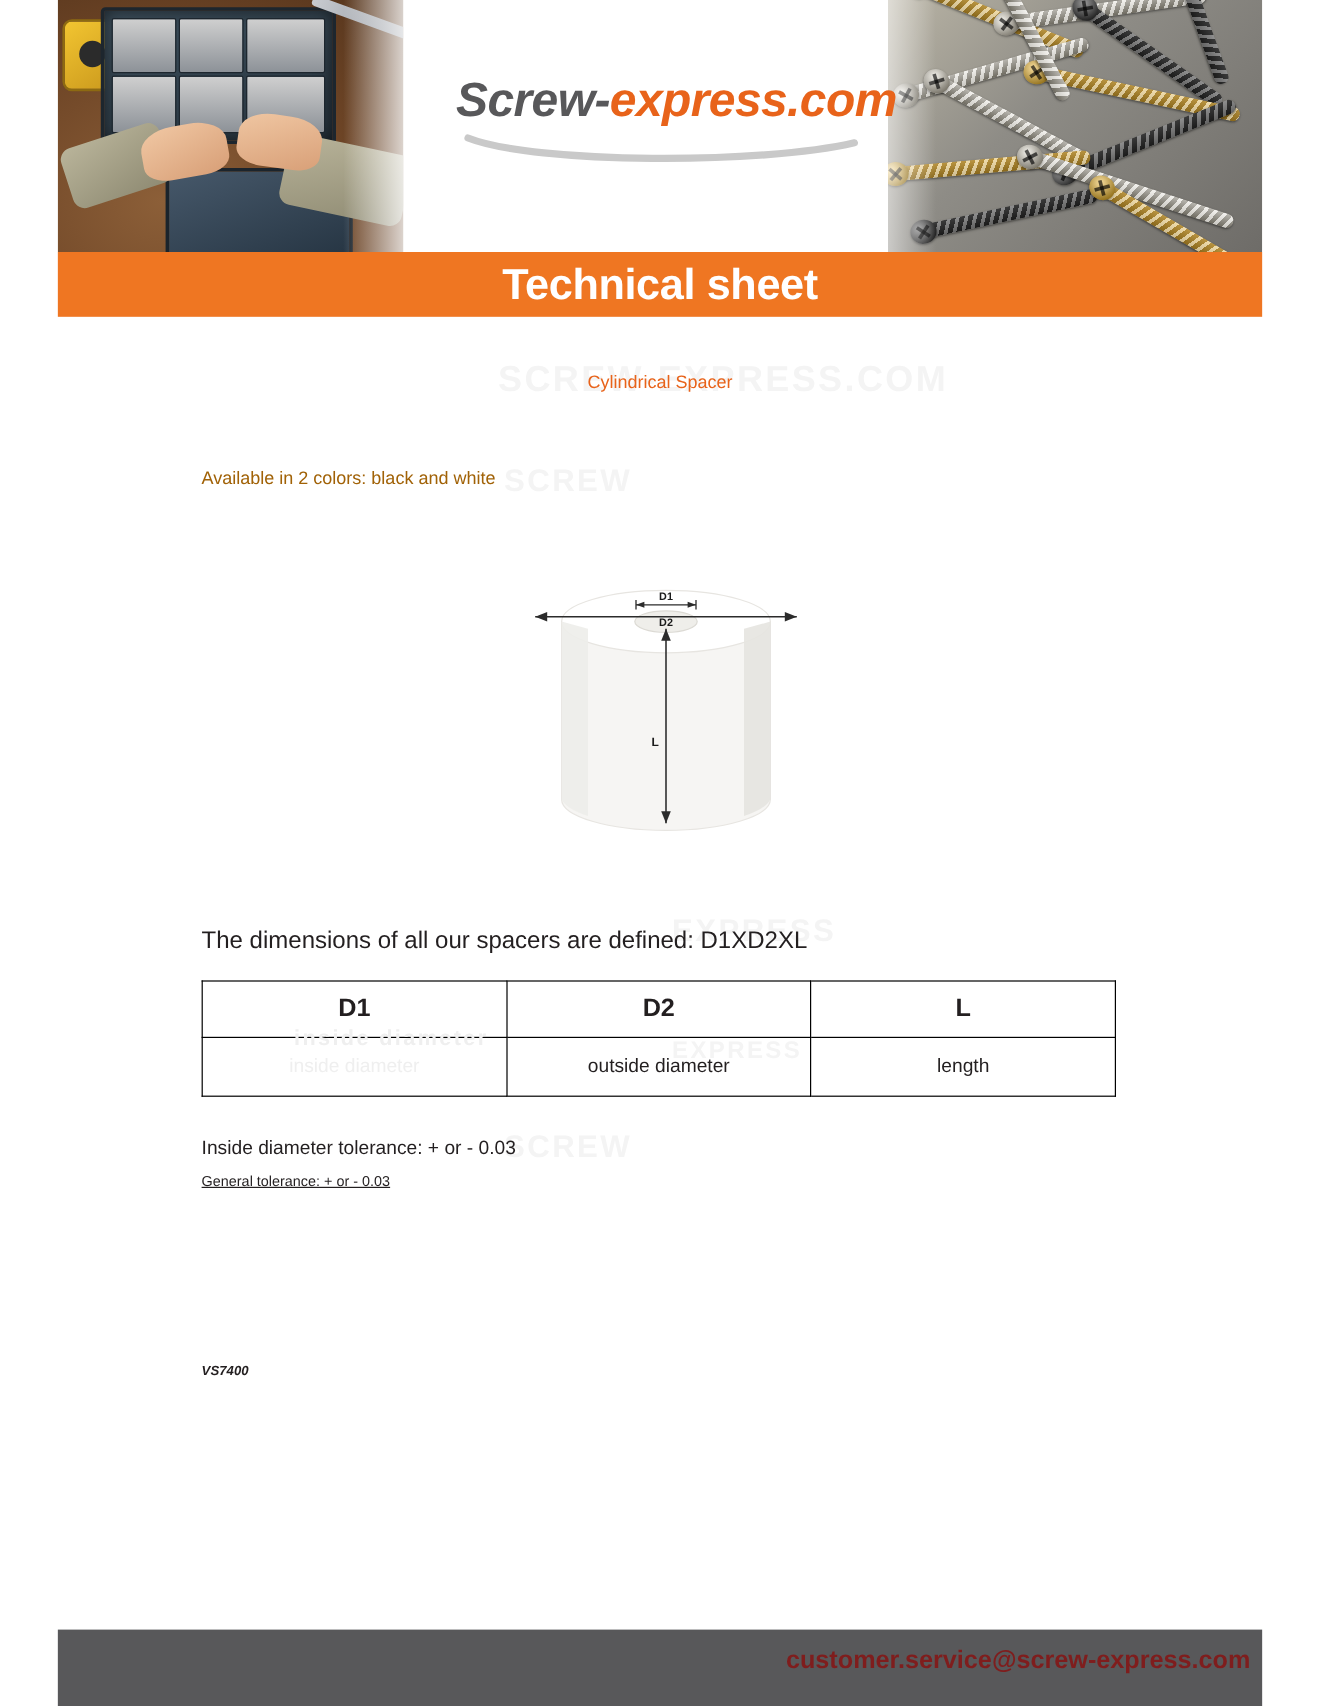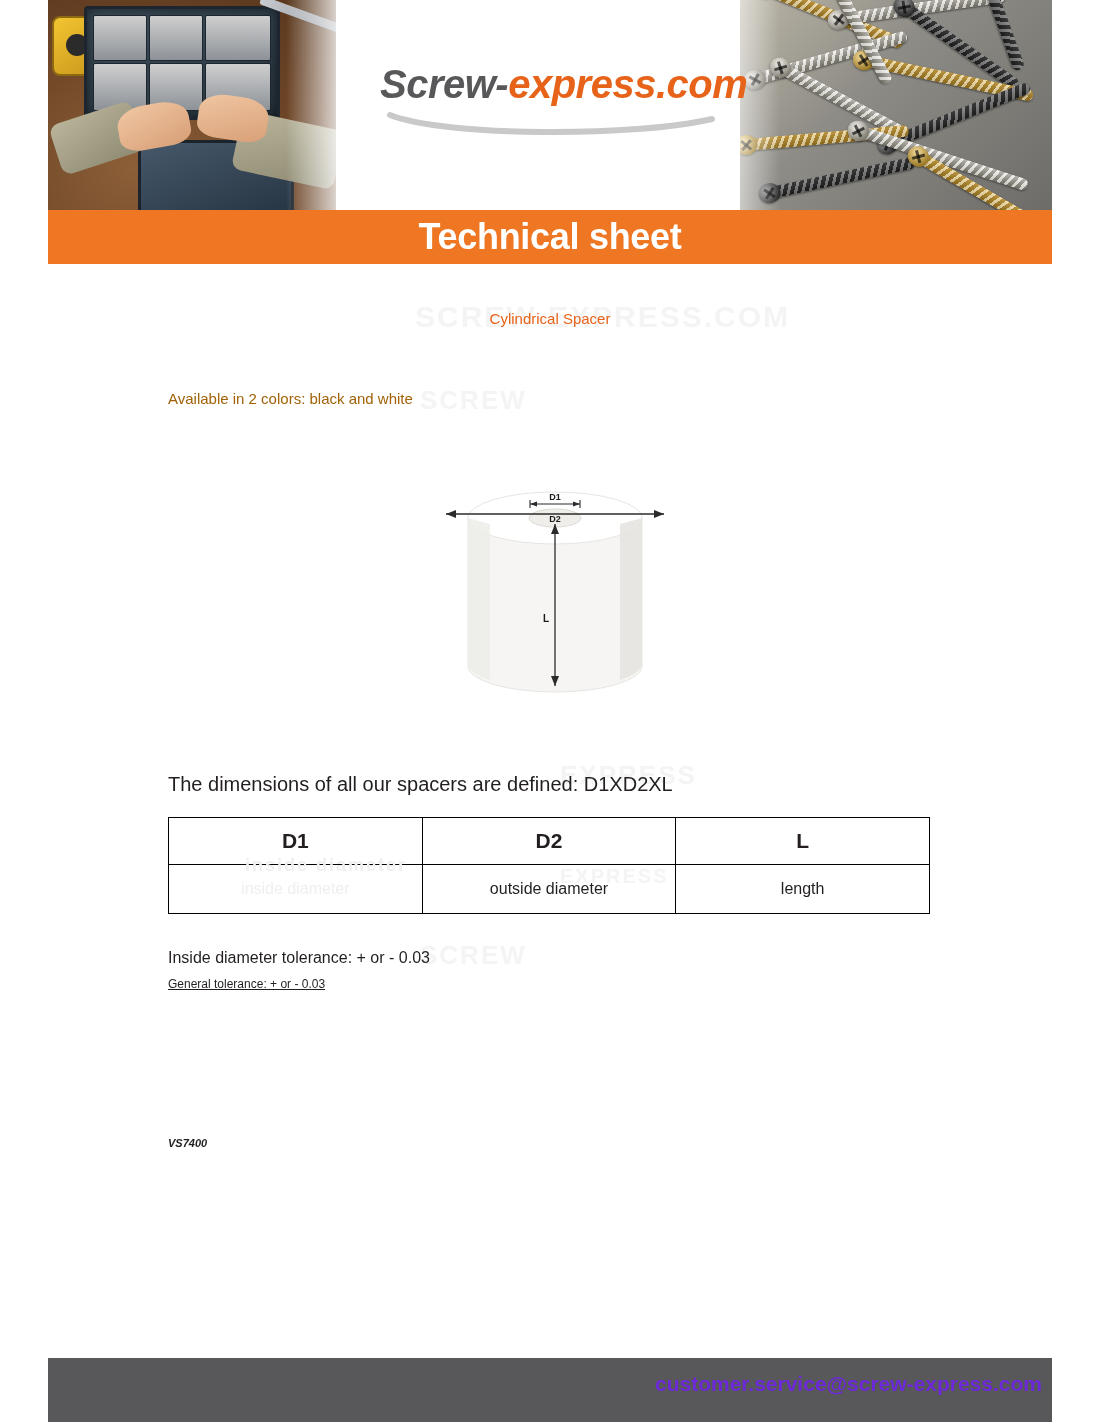--- a/index.html
+++ b/index.html
@@ -337,21 +337,21 @@
     left: 48px;
     top: 1358px;
     width: 1004px;
     height: 64px;
     background: #58585a;
   }
   .footer-email {
     position: absolute;
     right: 58px;
     top: 1372px;
-    color: #6d28d9;
+    color: #7f1d1d;
     font-size: 21px;
     font-weight: bold;
   }
   .side-grey-left {
     position: absolute;
     left: 0; top: 0;
     width: 48px; height: 1422px;
     background: #ffffff;
   }
   .side-grey-right {

